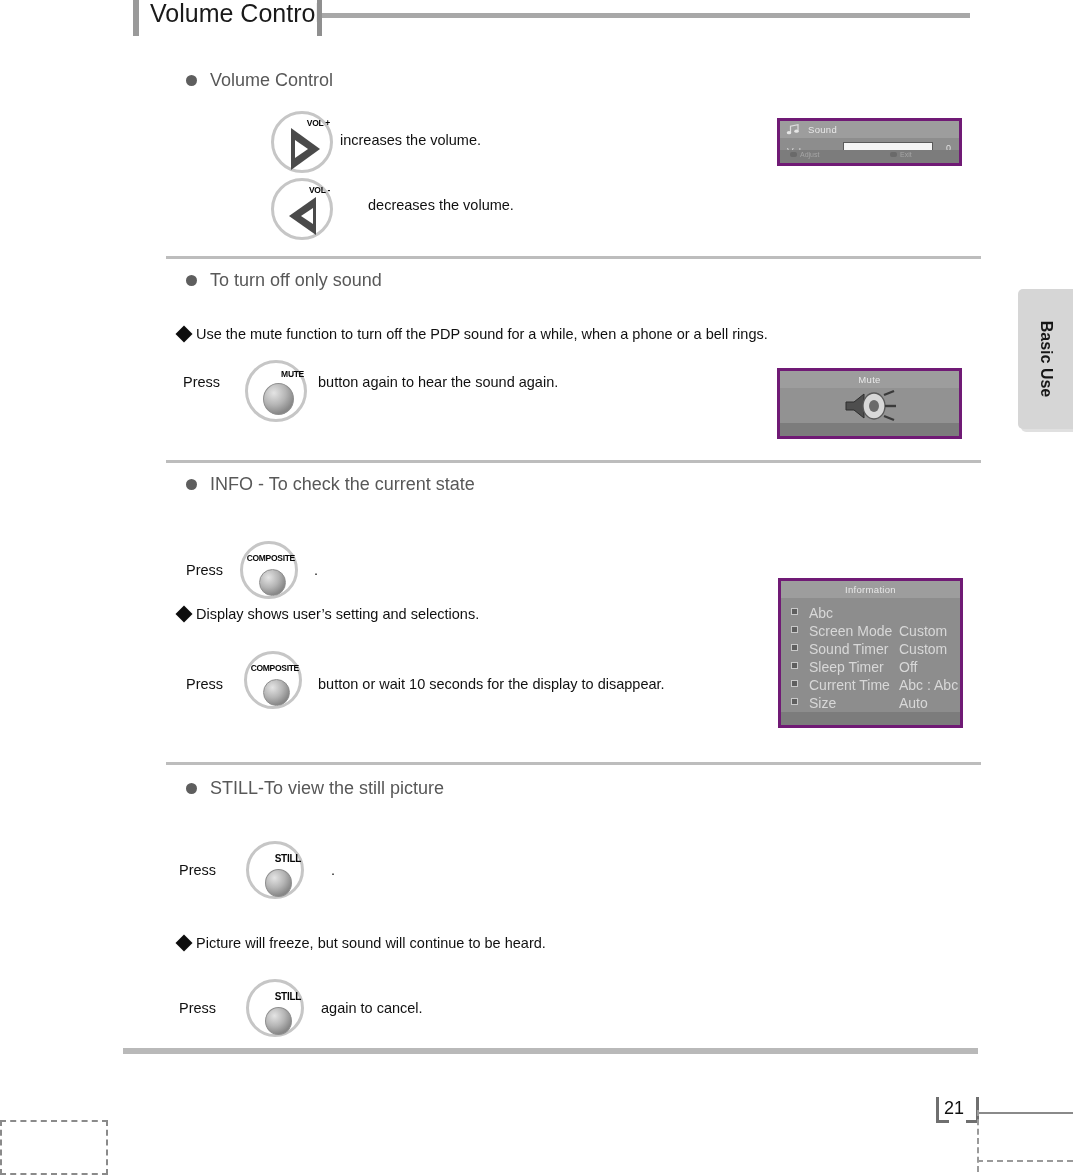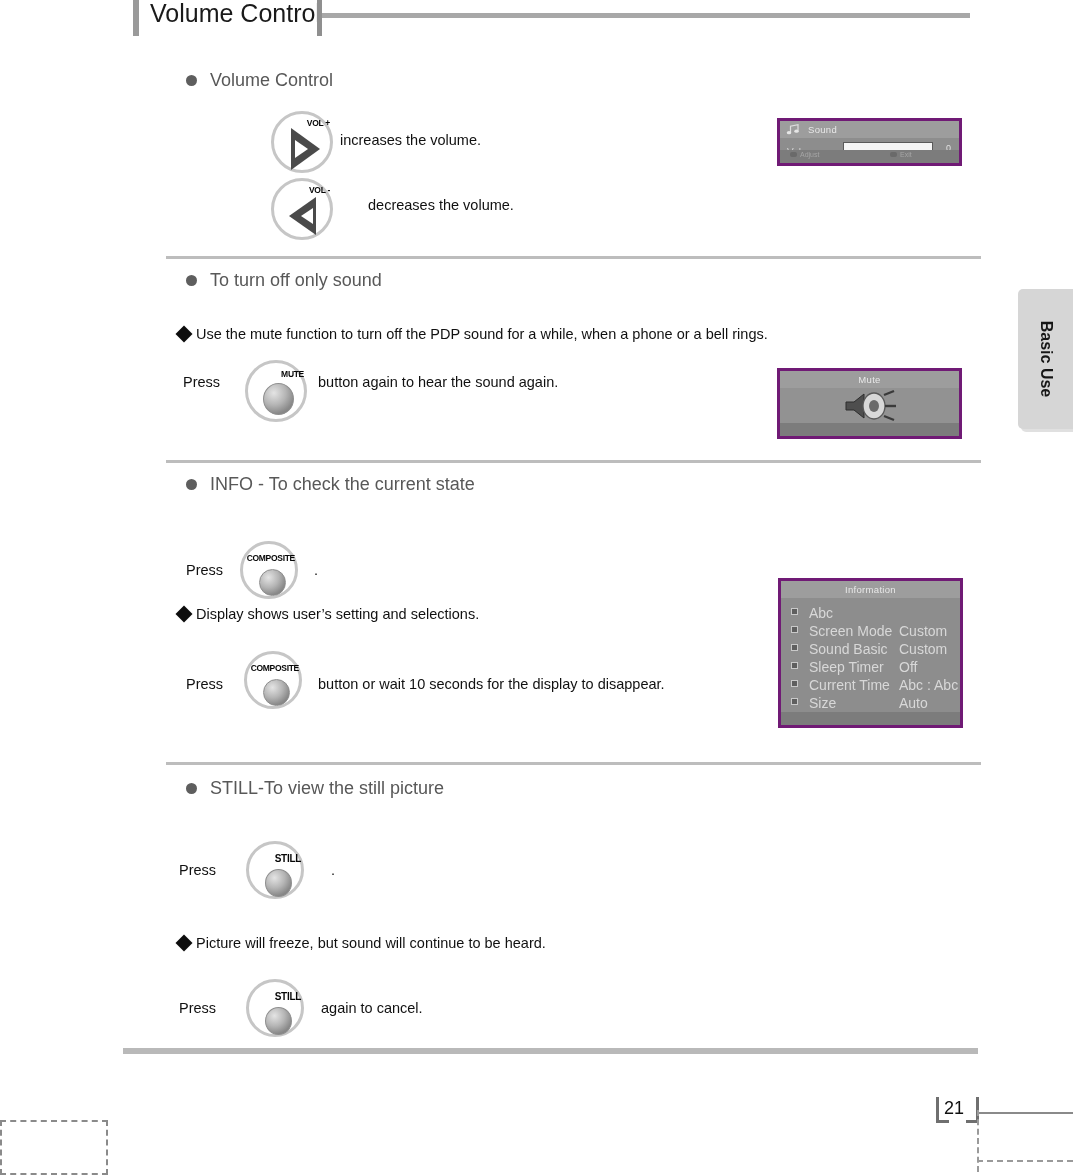--- a/index.html
+++ b/index.html
@@ -463,21 +463,21 @@
       <span class="info-key">Abc</span>
       <span class="info-val"></span>
     </div>
     <div class="info-row">
       <span class="info-sq"></span>
       <span class="info-key">Screen Mode</span>
       <span class="info-val">Custom</span>
     </div>
     <div class="info-row">
       <span class="info-sq"></span>
-      <span class="info-key">Sound Basic</span>
+      <span class="info-key">Sound Timer</span>
       <span class="info-val">Custom</span>
     </div>
     <div class="info-row">
       <span class="info-sq"></span>
       <span class="info-key">Sleep Timer</span>
       <span class="info-val">Off</span>
     </div>
     <div class="info-row">
       <span class="info-sq"></span>
       <span class="info-key">Current Time</span>

